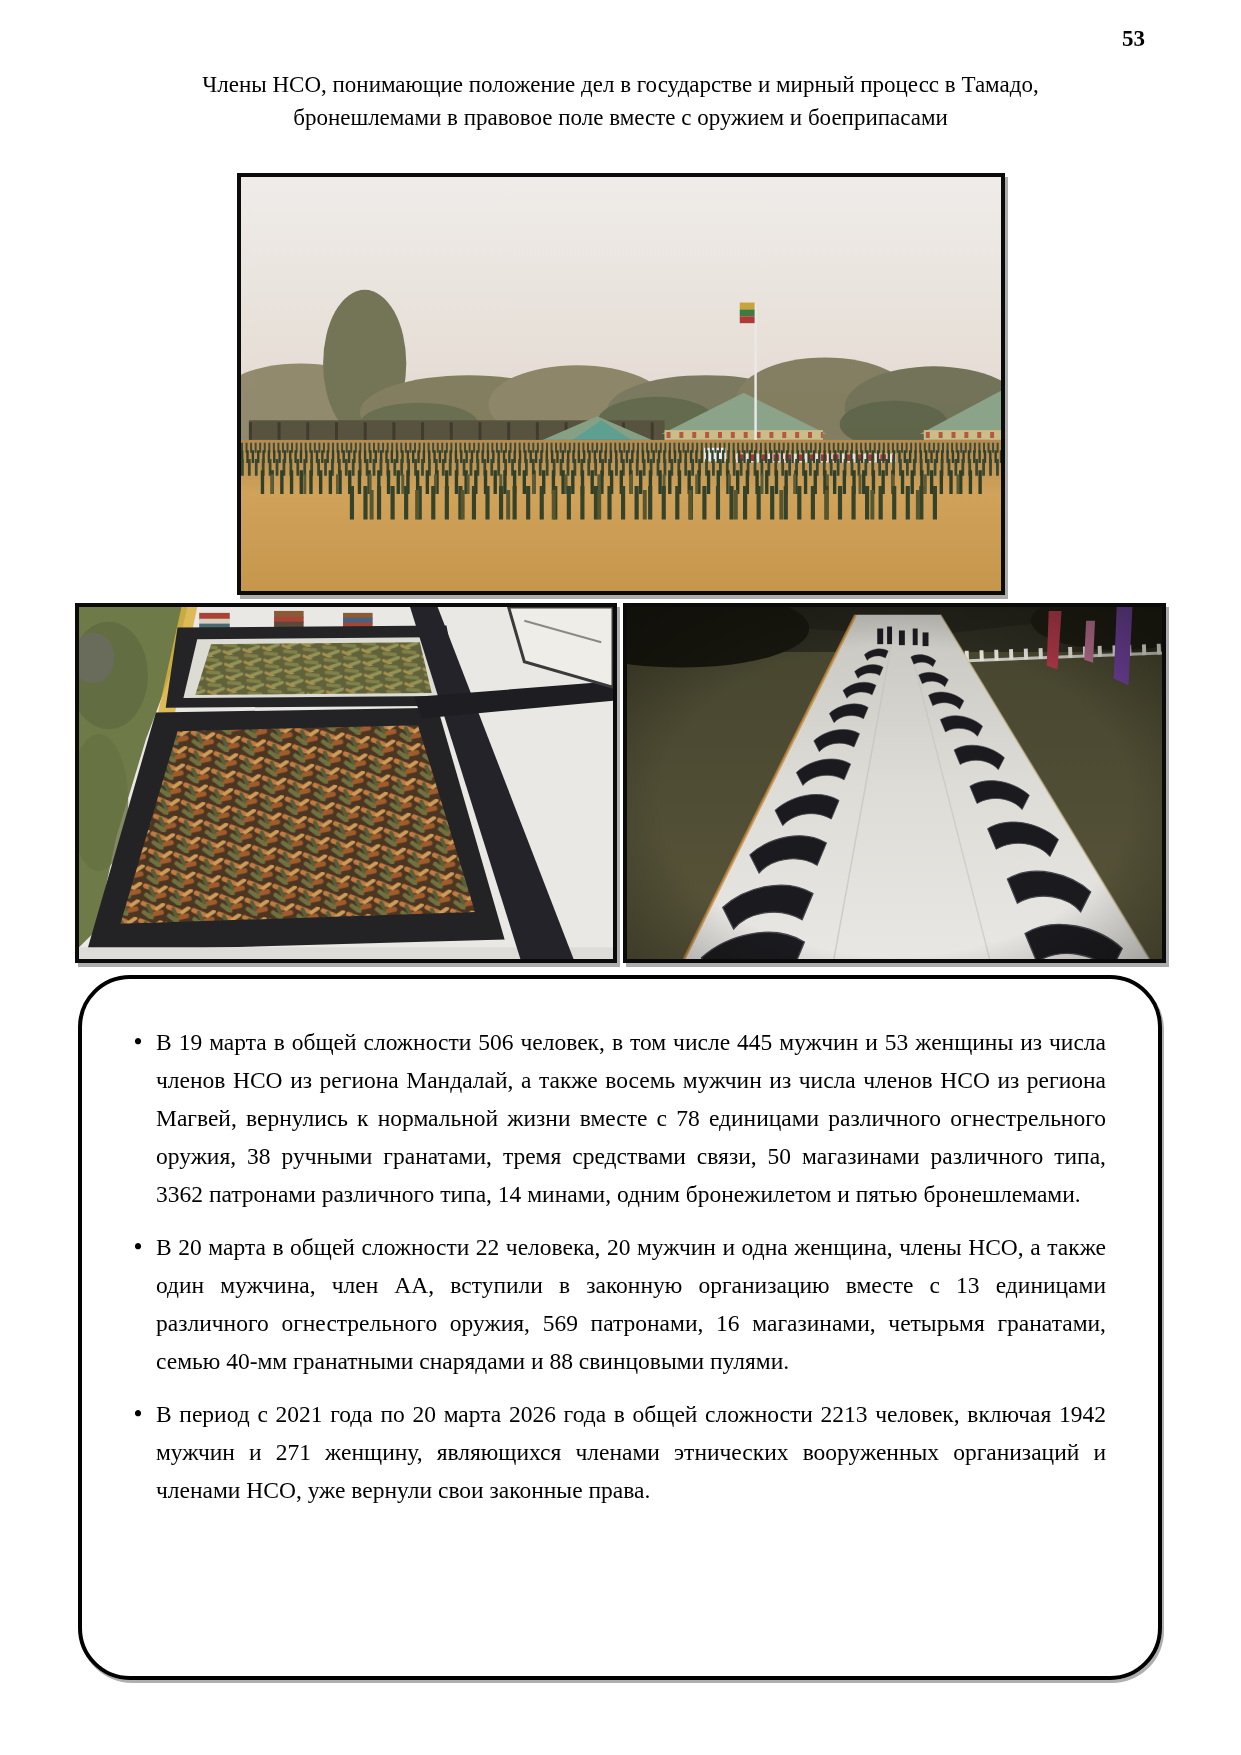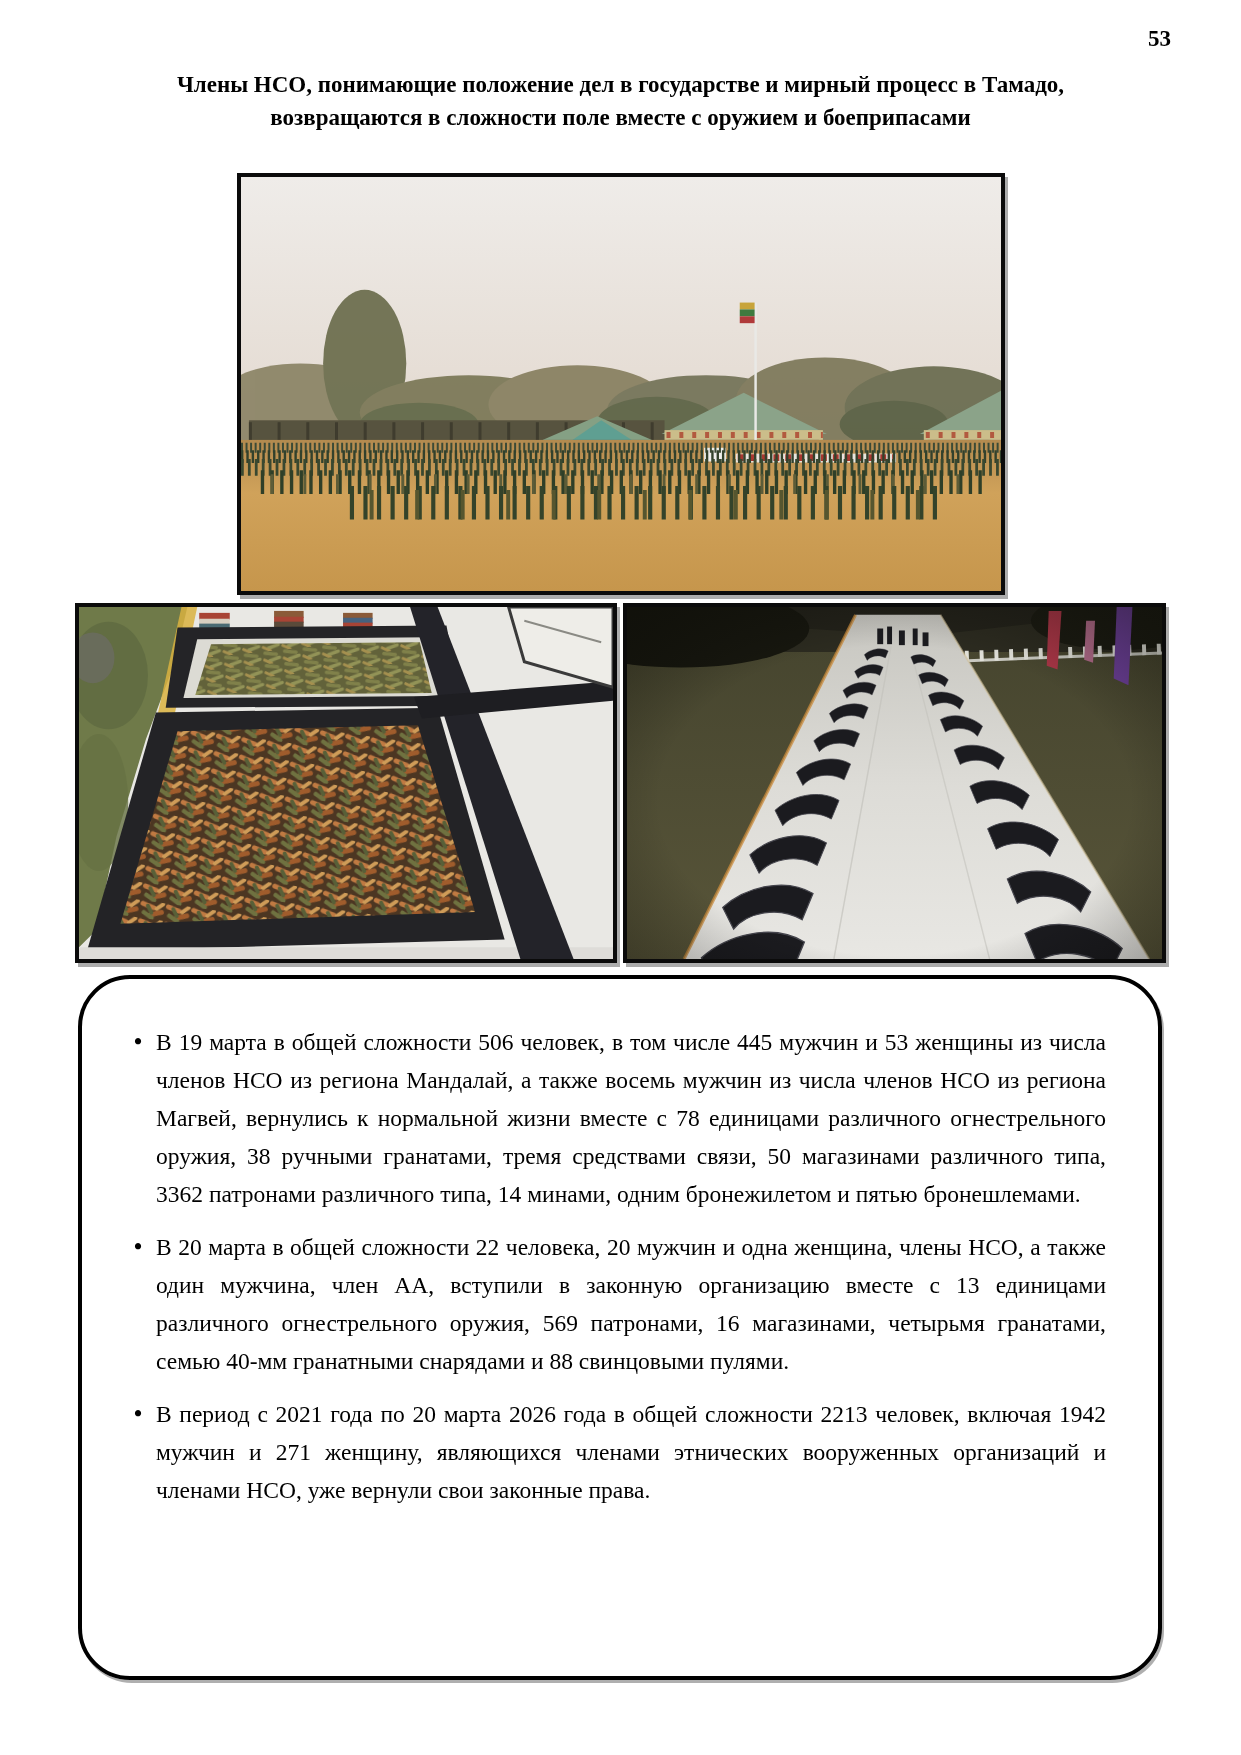--- a/index.html
+++ b/index.html
@@ -6,26 +6,26 @@
   .page{
     position:relative;
     width:1241px;height:1755px;
     background:#ffffff;
     font-family:"Liberation Serif","DejaVu Serif",serif;
     color:#000;
     overflow:hidden;
     margin:0 auto;
   }
   .page-number{
-    position:absolute;top:26px;right:70px;
+    position:absolute;top:26px;right:96px;
     font-size:23px;font-weight:bold;
   }
   .doc-title{
     position:absolute;top:68px;left:70px;width:1101px;
-    text-align:center;font-size:23px;font-weight:bold;line-height:33px;
+    text-align:center;font-size:23px;font-weight:normal;line-height:33px;
   }
   .photo{
     position:absolute;
     border:4px solid #0b0b0b;
     box-sizing:border-box;
     box-shadow:3px 4px 0 rgba(70,70,70,0.45);
     background:#ddd;
   }
   .photo svg{display:block;width:100%;height:100%;}
   .photo-top{left:237px;top:173px;width:768px;height:422px;}
@@ -55,21 +55,21 @@
 </style>
 </head>
 <body>
 
 <div class="page">
 
   <div class="page-number">53</div>
 
   <div class="doc-title">
     <div>Члены НСО, понимающие положение дел в государстве и мирный процесс в Тамадо,</div>
-    <div>возвращаются в сложности поле вместе с оружием и боеприпасами</div>
+    <div>бронешлемами в правовое поле вместе с оружием и боеприпасами</div>
   </div>
 
   <div class="photo photo-top">
     <svg viewBox="0 0 768 422" preserveAspectRatio="none">
       <defs>
         <linearGradient id="sky" x1="0" y1="0" x2="0" y2="1">
           <stop offset="0" stop-color="#efece9"></stop>
           <stop offset="0.7" stop-color="#e6ded6"></stop>
           <stop offset="1" stop-color="#ded4c9"></stop>
         </linearGradient>

